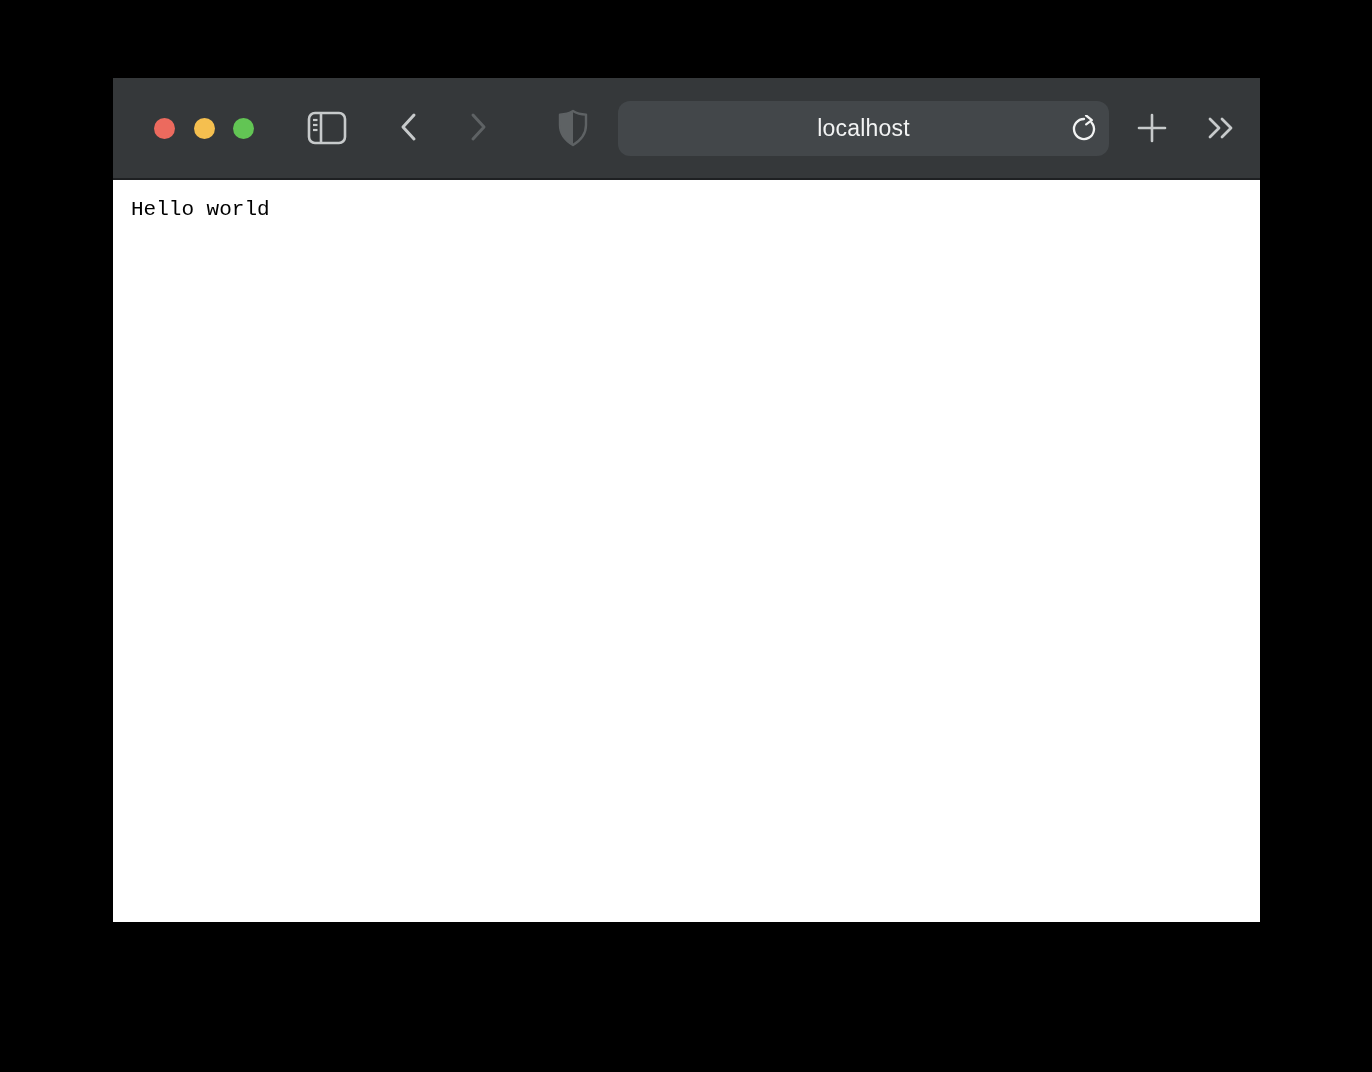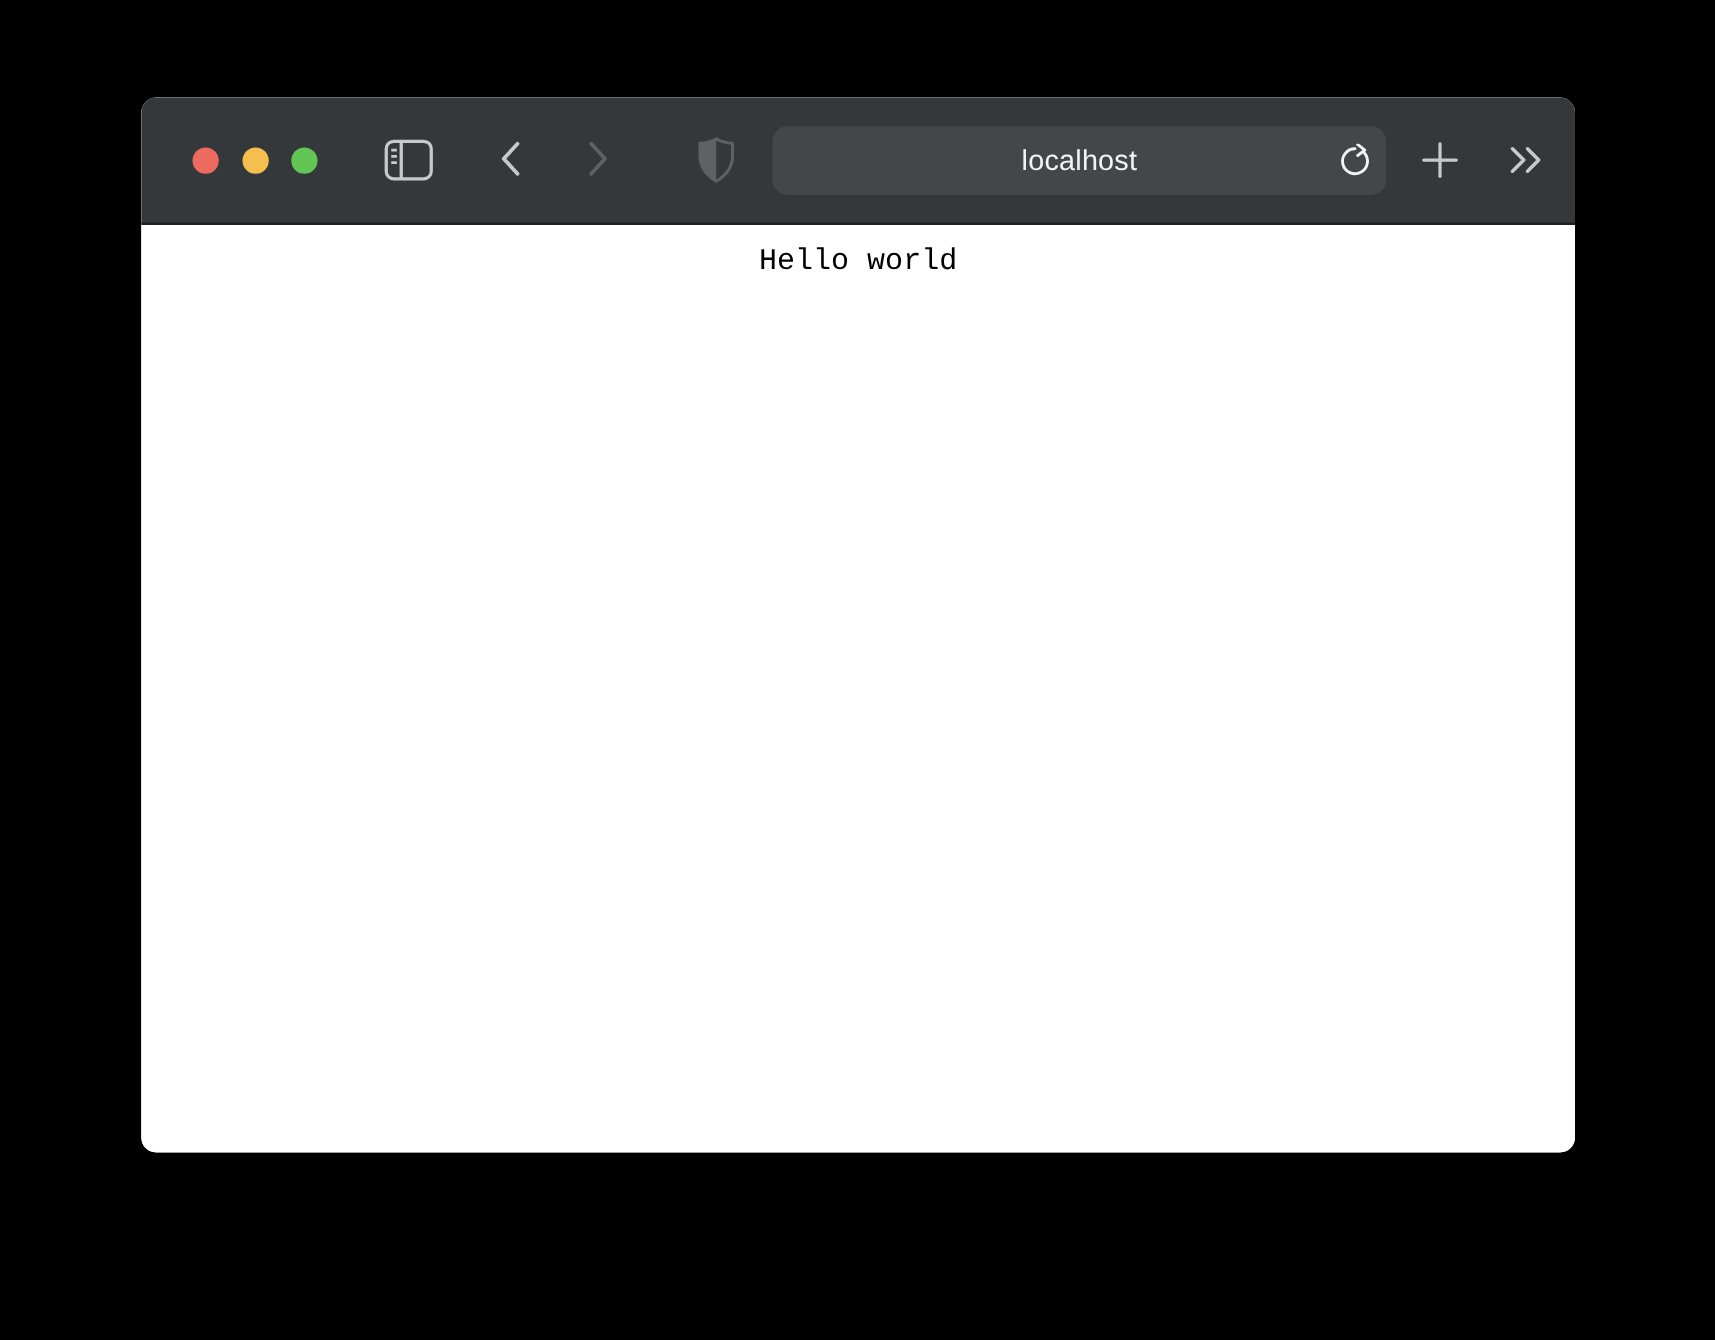--- a/index.html
+++ b/index.html
@@ -15,21 +15,21 @@
     --icon-dim:#5e6264;
     --url-text:#f2f3f3;
     --body-text:#000000;
   }
   *{margin:0;padding:0;box-sizing:border-box;}
   html,body{width:1372px;height:1072px;overflow:hidden;}
   body{background:var(--desktop-bg);font-family:"Liberation Sans",sans-serif;}
 
   .window{
     position:absolute;left:113px;top:78px;width:1147px;height:844px;
-    border-radius:12px;overflow:hidden;background:var(--content-bg);
+    border-radius:0;overflow:hidden;background:var(--content-bg);
     box-shadow:0 24px 70px rgba(0,0,0,0.55);
   }
   .toolbar{
     position:relative;height:102px;background:var(--toolbar-bg);
     border-bottom:2px solid var(--toolbar-border);
   }
   .traffic{position:absolute;top:40px;width:21px;height:21px;border-radius:50%;}
   .traffic.red{left:41px;background:var(--traffic-red);}
   .traffic.yellow{left:81px;background:var(--traffic-yellow);}
   .traffic.green{left:120px;background:var(--traffic-green);}
@@ -56,23 +56,22 @@
 
   .plus-btn{left:1023px;top:35px;width:32px;height:30px;}
   .more-btn{left:1091px;top:36px;width:34px;height:28px;}
 
   .content{
     position:relative;height:742px;background:var(--content-bg);
     padding:15px 18px;
   }
   .page-text{
     font-family:"Liberation Mono","DejaVu Sans Mono",monospace;
-    font-size:24px;line-height:30px;color:var(--body-text);
+    font-size:21px;line-height:30px;color:var(--body-text);
     white-space:pre;
-    text-align:center;
   }
   svg{display:block;}
 </style>
 </head>
 <body>
 
 <div class="window">
 
   <div class="toolbar">
 

